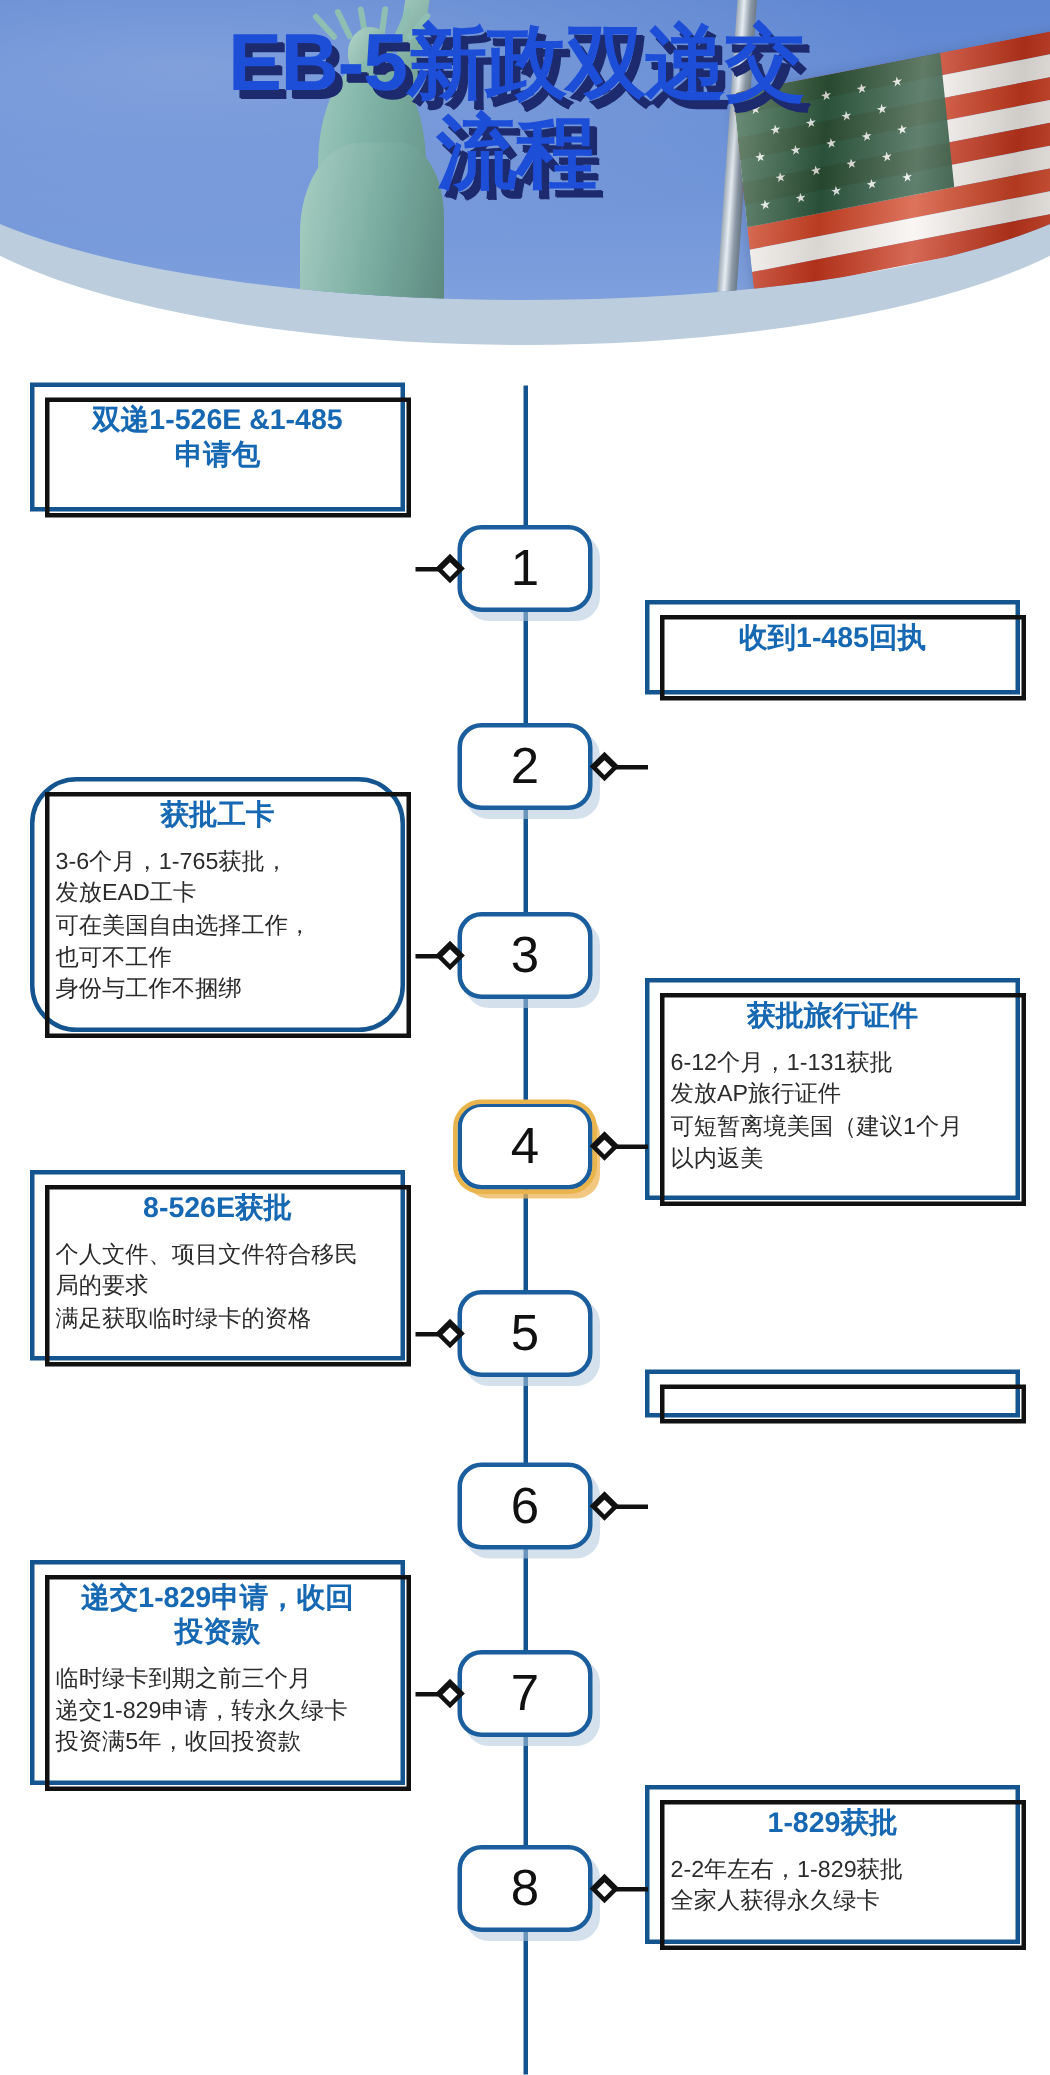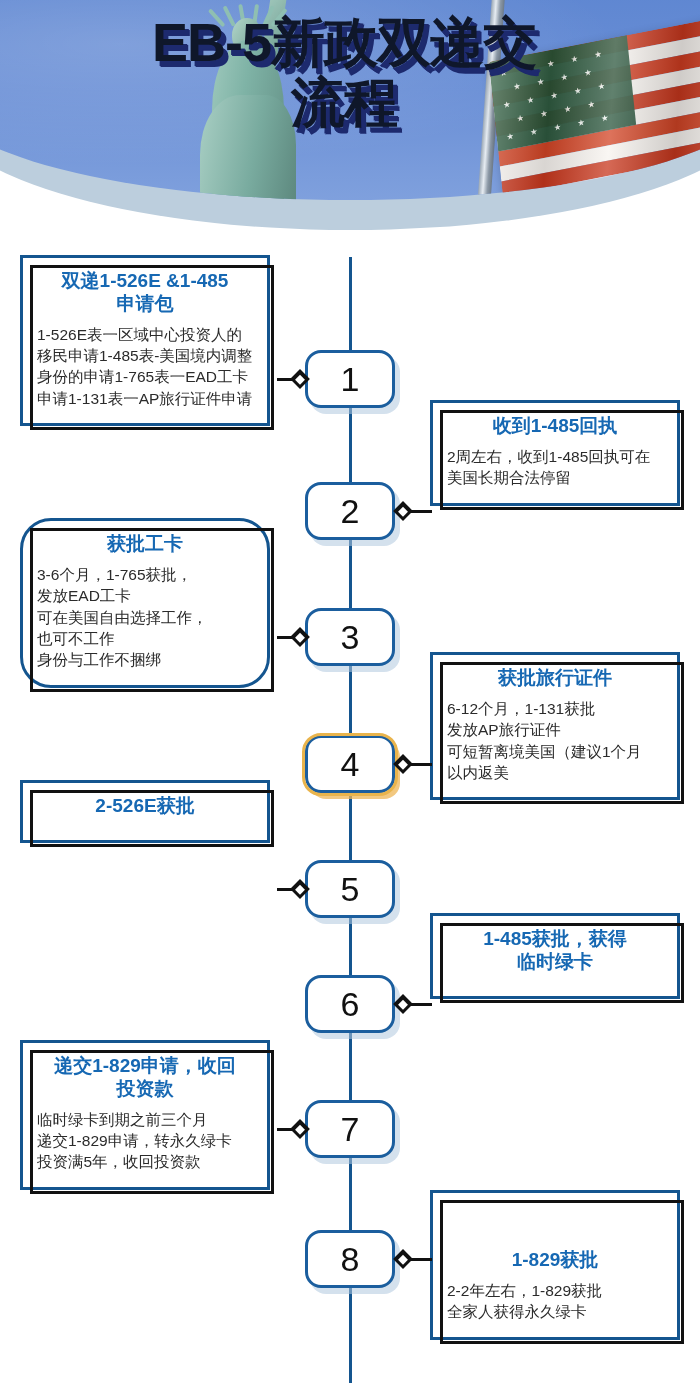--- a/index.html
+++ b/index.html
@@ -96,21 +96,21 @@
     clip-path:polygon(50% 0%,61% 35%,98% 35%,68% 57%,79% 91%,50% 70%,21% 91%,32% 57%,2% 35%,39% 35%);
   }
   .flag .wave{
     position:absolute; inset:0;
     background:linear-gradient(100deg, rgba(255,255,255,.28) 0%, rgba(0,0,0,.12) 18%, rgba(255,255,255,.25) 36%, rgba(0,0,0,.16) 55%, rgba(255,255,255,.22) 74%, rgba(0,0,0,.10) 100%);
   }
 
   .header-title{
     position:absolute; left:0; top:14px; width:688px;
     text-align:center; z-index:6;
-    color:#0f172a; font-weight:bold; line-height:1.04;
+    color:#1d4ed8; font-weight:bold; line-height:1.04;
     letter-spacing:-1px;
     text-shadow: 4px 5px 0 #1d2a6e, 5px 6px 0 #1d2a6e;
   }
   .header-title .l1{ display:block; font-size:54px; }
   .header-title .l2{ display:block; font-size:54px; margin-top:4px; }
 
   
   .flow{ position:absolute; left:0; top:235px; width:700px; height:1148px; }
   .spine{
     position:absolute; left:349px; top:22px; width:3px; height:1128px;
@@ -251,32 +251,30 @@
   </div>
 </div>
 
 <div class="flow">
   <div class="spine"></div>
   <div id="steps-host">
       <div class="step">
         <div class="card left" style="top: 20px;">
           <div class="c-title" style="white-space: pre-line;">双递1-526E &amp;1-485
 申请包</div>
-          <div class="c-body">1-526E表一区域中心投资人的移民申请1-485表-美国境内调整身份的申请1-765表一EAD工卡申请1-131表一AP旅行证件申请</div>
         </div>
         <div class="conn to-left" style="top: 137px; left: 277px; width: 30px;">
           <div class="stem"></div>
           <div class="dia"></div>
         </div>
         <div class="badge" style="top: 115px;">1</div>
       </div>
       <div class="step">
         <div class="card right" style="top: 165px;">
           <div class="c-title" style="white-space: pre-line;">收到1-485回执</div>
-          <div class="c-body">2周左右，收到1-485回执可在美国长期合法停留</div>
         </div>
         <div class="conn to-right" style="top: 269px; left: 396px; width: 36px;">
           <div class="stem"></div>
           <div class="dia"></div>
         </div>
         <div class="badge" style="top: 247px;">2</div>
       </div>
       <div class="step">
         <div class="card left" style="top: 283px; border-radius: 31px;">
           <div class="c-title" style="white-space: pre-line;">获批工卡</div>
@@ -301,32 +299,32 @@
 以内返美</div>
         </div>
         <div class="conn to-right" style="top: 522px; left: 396px; width: 36px;">
           <div class="stem"></div>
           <div class="dia"></div>
         </div>
         <div class="badge accent" style="top: 500px;">4</div>
       </div>
       <div class="step">
         <div class="card left" style="top: 545px;">
-          <div class="c-title" style="white-space: pre-line;">2-526E获批</div>
+          <div class="c-title" style="white-space: pre-line;">8-526E获批</div>
+          <div class="c-body">个人文件、项目文件符合移民局的要求
+满足获取临时绿卡的资格</div>
         </div>
         <div class="conn to-left" style="top: 647px; left: 277px; width: 30px;">
           <div class="stem"></div>
           <div class="dia"></div>
         </div>
         <div class="badge" style="top: 625px;">5</div>
       </div>
       <div class="step">
         <div class="card right" style="top: 678px;">
-          <div class="c-title" style="white-space: pre-line;">1-485获批，获得
-临时绿卡</div>
         </div>
         <div class="conn to-right" style="top: 762px; left: 396px; width: 36px;">
           <div class="stem"></div>
           <div class="dia"></div>
         </div>
         <div class="badge" style="top: 740px;">6</div>
       </div>
       <div class="step">
         <div class="card left" style="top: 805px;">
           <div class="c-title" style="white-space: pre-line;">递交1-829申请，收回
@@ -336,21 +334,21 @@
 投资满5年，收回投资款</div>
         </div>
         <div class="conn to-left" style="top: 887px; left: 277px; width: 30px;">
           <div class="stem"></div>
           <div class="dia"></div>
         </div>
         <div class="badge" style="top: 865px;">7</div>
       </div>
       <div class="step">
         <div class="card right" style="top: 955px;">
-          <div class="c-title" style="white-space: pre-line; margin-top: 44px;">1-829获批</div>
+          <div class="c-title" style="white-space: pre-line;">1-829获批</div>
           <div class="c-body">2-2年左右，1-829获批
 全家人获得永久绿卡</div>
         </div>
         <div class="conn to-right" style="top: 1017px; left: 396px; width: 36px;">
           <div class="stem"></div>
           <div class="dia"></div>
         </div>
         <div class="badge" style="top: 995px;">8</div>
       </div>
     </div>

